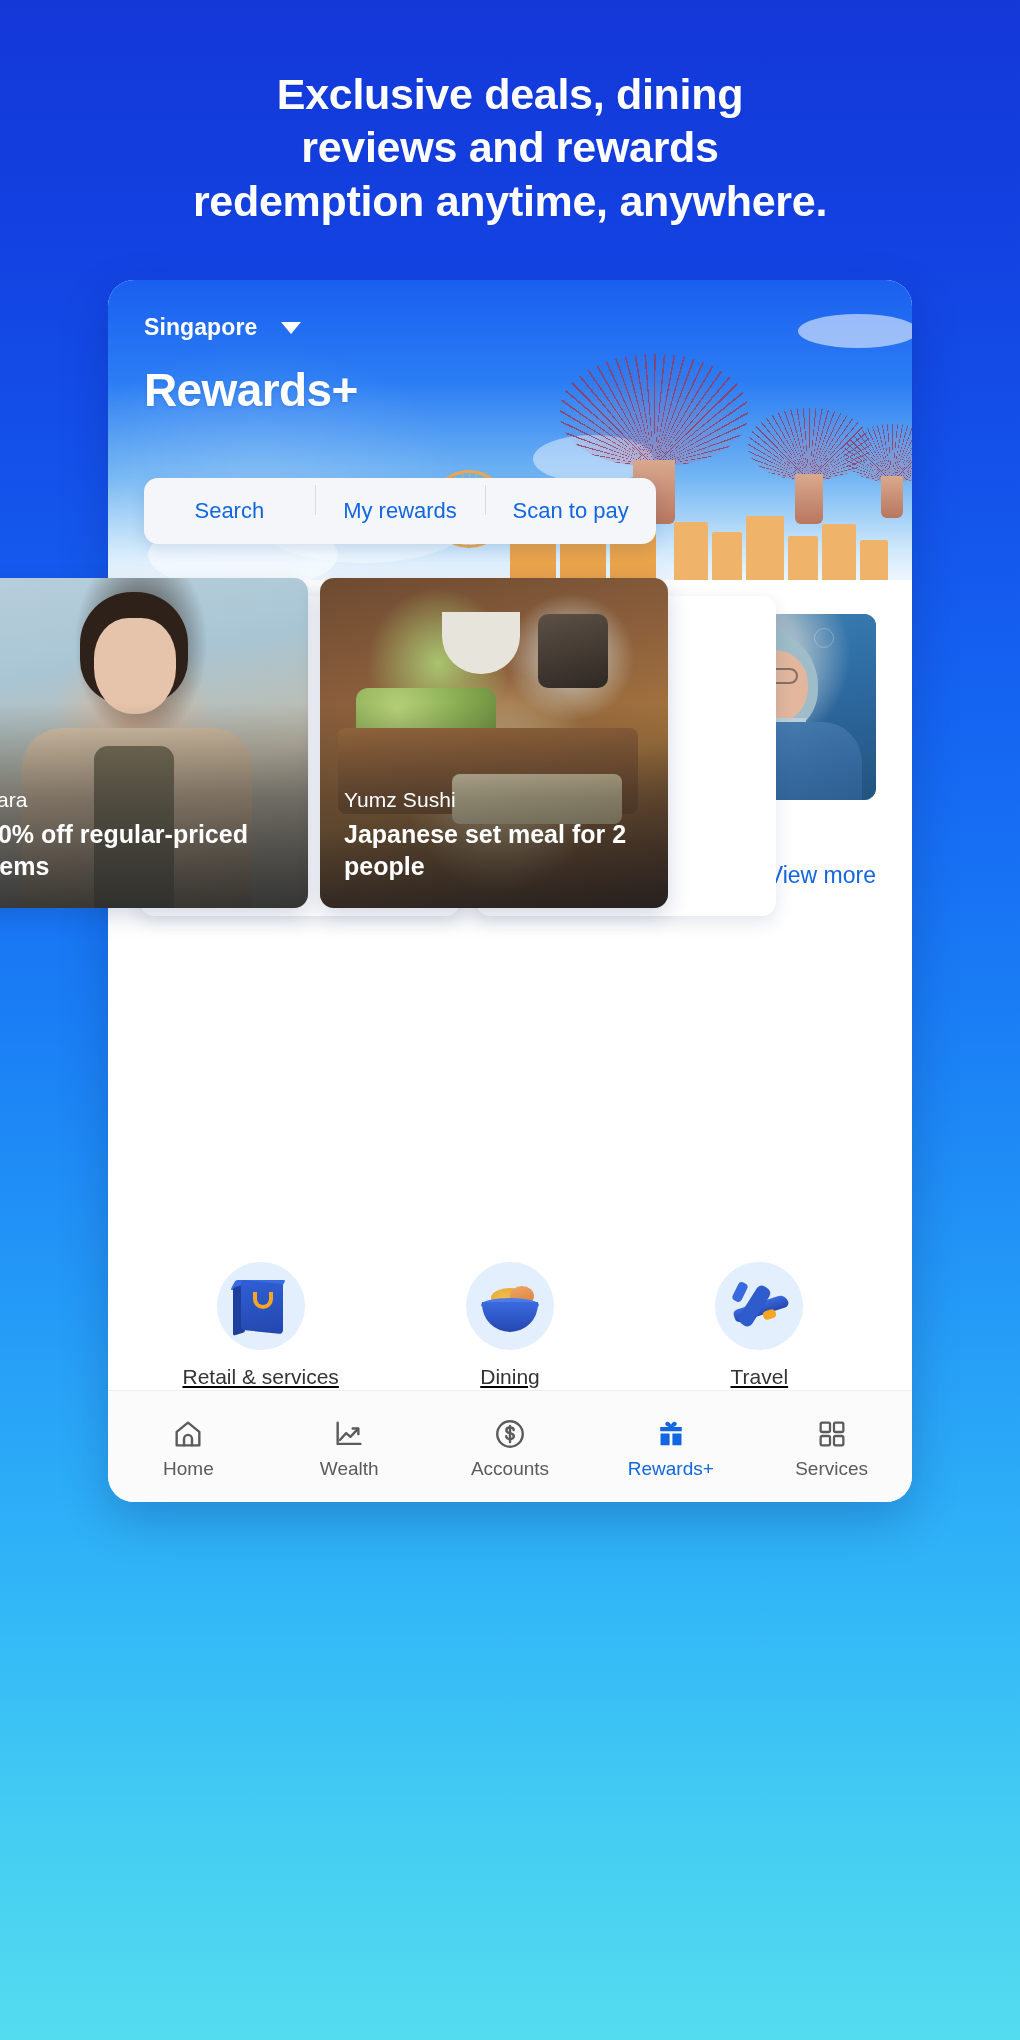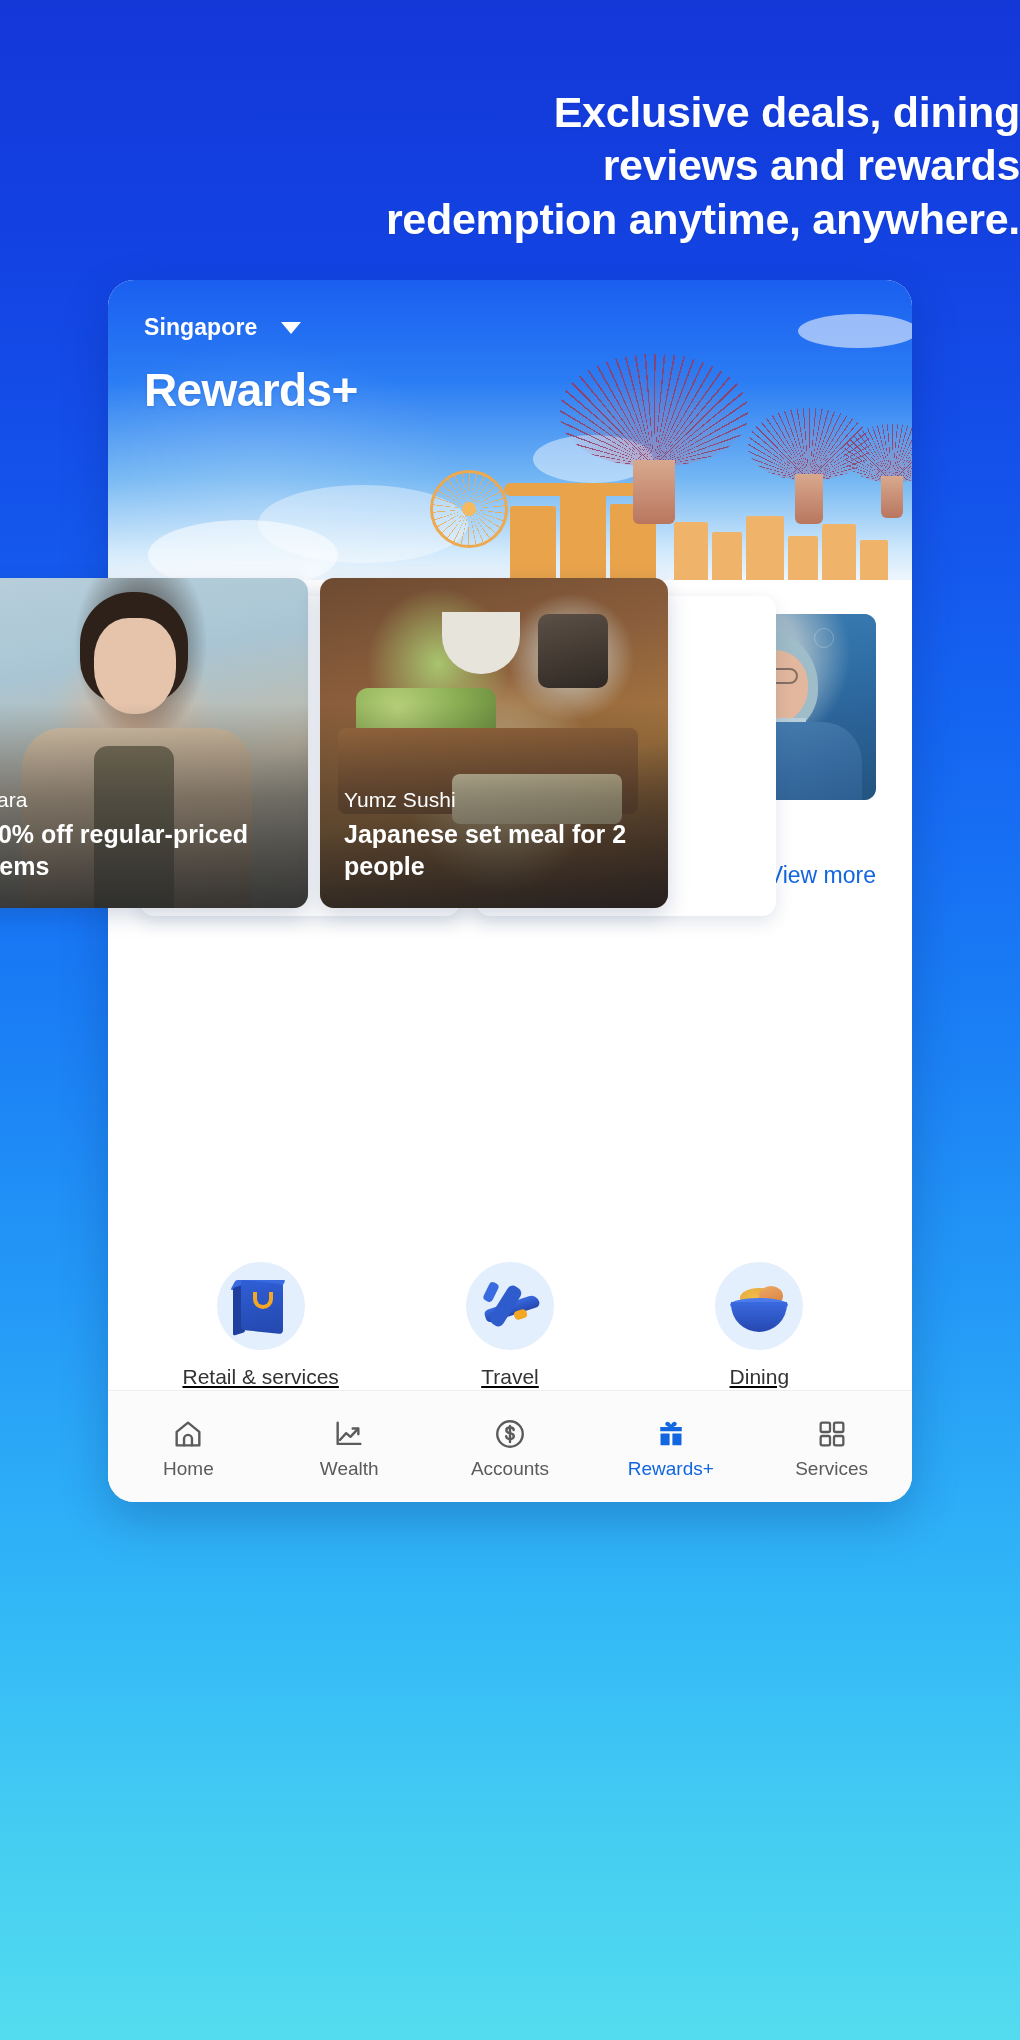--- a/index.html
+++ b/index.html
@@ -9,28 +9,27 @@
     background: linear-gradient(180deg,
       #1437d8 0%, #1340e0 10%, #1450ea 22%, #1566f2 36%,
       #1a7ef5 50%, #249af7 64%, #31b6f7 78%, #45cdf2 90%, #53dcef 100%);
     overflow: hidden;
     position: relative;
   }
 
   
   .headline {
     padding-top: 68px;
-    text-align: right;
+    text-align: center;
     color: #ffffff;
     font-size: 43px;
     font-weight: bold;
     line-height: 1.24;
     letter-spacing: -0.3px;
     text-shadow: 0 1px 2px rgba(0,0,0,0.07);
-    margin-top: 18px;
   }
   .headline .hl-line { display: block; }
 
   
   .phone {
     position: absolute;
     left: 108px;
     top: 280px;
     width: 804px;
     height: 1222px;
@@ -304,20 +303,25 @@
 
     <div class="hero-content">
       <div class="locale-row">
         <span class="locale-text">Singapore</span>
         <span class="chevron-down"></span>
       </div>
       <div class="hero-title">Rewards+</div>
     </div>
   </div>
 
+  <div class="tabbar">
+    <div class="tab">Search</div>
+    <div class="tab">My rewards</div>
+    <div class="tab">Scan to pay</div>
+  </div>
 
   <div class="promo-wrap">
     <div class="promo">
       <div class="promo-photo">
         <div class="ph-hood"></div>
         <div class="ph-face"></div>
         <div class="ph-hair"></div>
         <div class="ph-glasses"></div>
         <div class="ph-collar"></div>
         <div class="ph-jacket"></div>
@@ -353,36 +357,36 @@
       <div class="cat-circle">
         <span class="ic-bag-top"></span>
           <span class="ic-bag-side"></span>
         <span class="ic-bag-front"></span>
           <span class="ic-bag-u"></span>
       </div>
       <div class="cat-label">Retail &amp; services</div>
     </div>
     <div class="cat">
       <div class="cat-circle">
-        <span class="ic-plane-tail"></span>
-          <span class="ic-plane-body"></span>
-        <span class="ic-plane-wing"></span>
-          <span class="ic-plane-eng"></span>
-      </div>
-      <div class="cat-label">Travel</div>
-    </div>
-    <div class="cat">
-      <div class="cat-circle">
         <span class="ic-noodle"></span>
           <span class="ic-pork"></span>
         <span class="ic-bowl-rim"></span>
           <span class="ic-egg"></span>
           <span class="ic-bowl"></span>
       </div>
       <div class="cat-label">Dining</div>
+    </div>
+    <div class="cat">
+      <div class="cat-circle">
+        <span class="ic-plane-tail"></span>
+          <span class="ic-plane-body"></span>
+        <span class="ic-plane-wing"></span>
+          <span class="ic-plane-eng"></span>
+      </div>
+      <div class="cat-label">Travel</div>
     </div>
   </div>
 
   <div class="bottomnav">
     <div class="nav-item">
       <div class="nav-ico">
         <svg width="34" height="34" viewBox="0 0 24 24" fill="none" stroke="#5b5b5b" stroke-width="1.7" stroke-linecap="round" stroke-linejoin="round">
           <path d="M4 10.5 12 4l8 6.5V20a0 0 0 0 1 0 0H4z"></path>
             <path d="M9.2 20v-4.6a2.8 2.8 0 0 1 5.6 0V20"></path>
         </svg>

